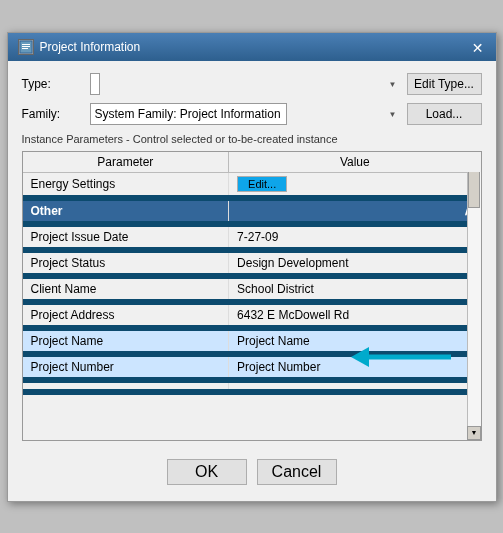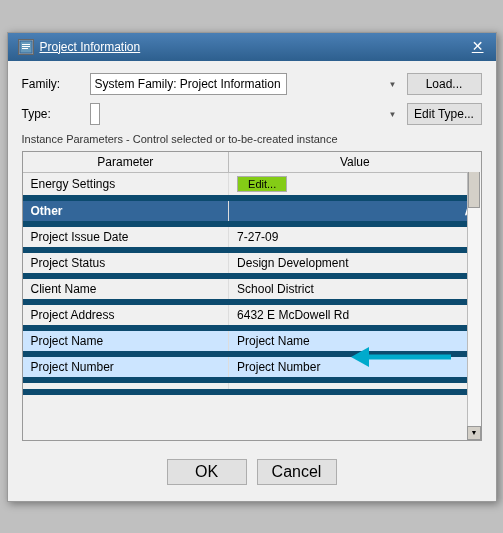--- a/index.html
+++ b/index.html
@@ -18,25 +18,24 @@
       border: 1px solid #999;
       box-shadow: 2px 2px 8px rgba(0,0,0,0.4);
       width: 490px;
       padding: 0;
     }
     .title-bar {
       background: linear-gradient(to bottom, #4a7fb5, #2d5f8e);
       color: white;
       padding: 6px 10px;
       display: flex;
-      align-items: flex-start;
+      align-items: flex-end;
       justify-content: space-between;
       font-size: 12px;
       font-weight: normal;
-      text-decoration: underline;
     }
     .title-bar-left {
       display: flex;
       align-items: center;
       gap: 6px;
     }
     .title-icon {
       width: 16px;
       height: 16px;
       background: #aaa;
@@ -157,21 +156,21 @@
     .row-section-header td {
       background: #336699;
       color: white;
       font-weight: bold;
       padding: 3px 8px;
     }
     .row-section-header td:last-child {
       text-align: right;
     }
     .btn-edit-cell {
-      background: #84cc16;
+      background: #0ea5e9;
       border: 1px solid #adadad;
       font-size: 11px;
       cursor: pointer;
       padding: 1px 10px;
     }
     .scrollbar-track {
       position: absolute;
       right: 0;
       top: 0;
       bottom: 0;
@@ -235,40 +234,40 @@
         </svg>
       </div>
       <span>Project Information</span>
     </div>
     <button class="close-btn">✕</button>
   </div>
 
   <div class="dialog-body">
 
     <div class="field-row">
+      <span class="field-label">Type:</span>
+      <div class="field-select-wrapper">
+        <div class="select-wrapper">
+          <select class="field-select">
+            <option></option>
+          </select>
+        </div>
+        <button class="btn-side">Edit Type...</button>
+      </div>
+    </div>
+
+    <div class="field-row">
       <span class="field-label">Family:</span>
       <div class="field-select-wrapper">
         <div class="select-wrapper">
           <select class="field-select">
             <option>System Family: Project Information</option>
           </select>
         </div>
         <button class="btn-side">Load...</button>
-      </div>
-    </div>
-
-    <div class="field-row">
-      <span class="field-label">Type:</span>
-      <div class="field-select-wrapper">
-        <div class="select-wrapper">
-          <select class="field-select">
-            <option></option>
-          </select>
-        </div>
-        <button class="btn-side">Edit Type...</button>
       </div>
     </div>
 
     <div class="instance-label">Instance Parameters - Control selected or to-be-created instance</div>
 
     <div class="table-container" style="position: relative;">
       <div class="table-inner">
         <table>
           <thead>
             <tr>

